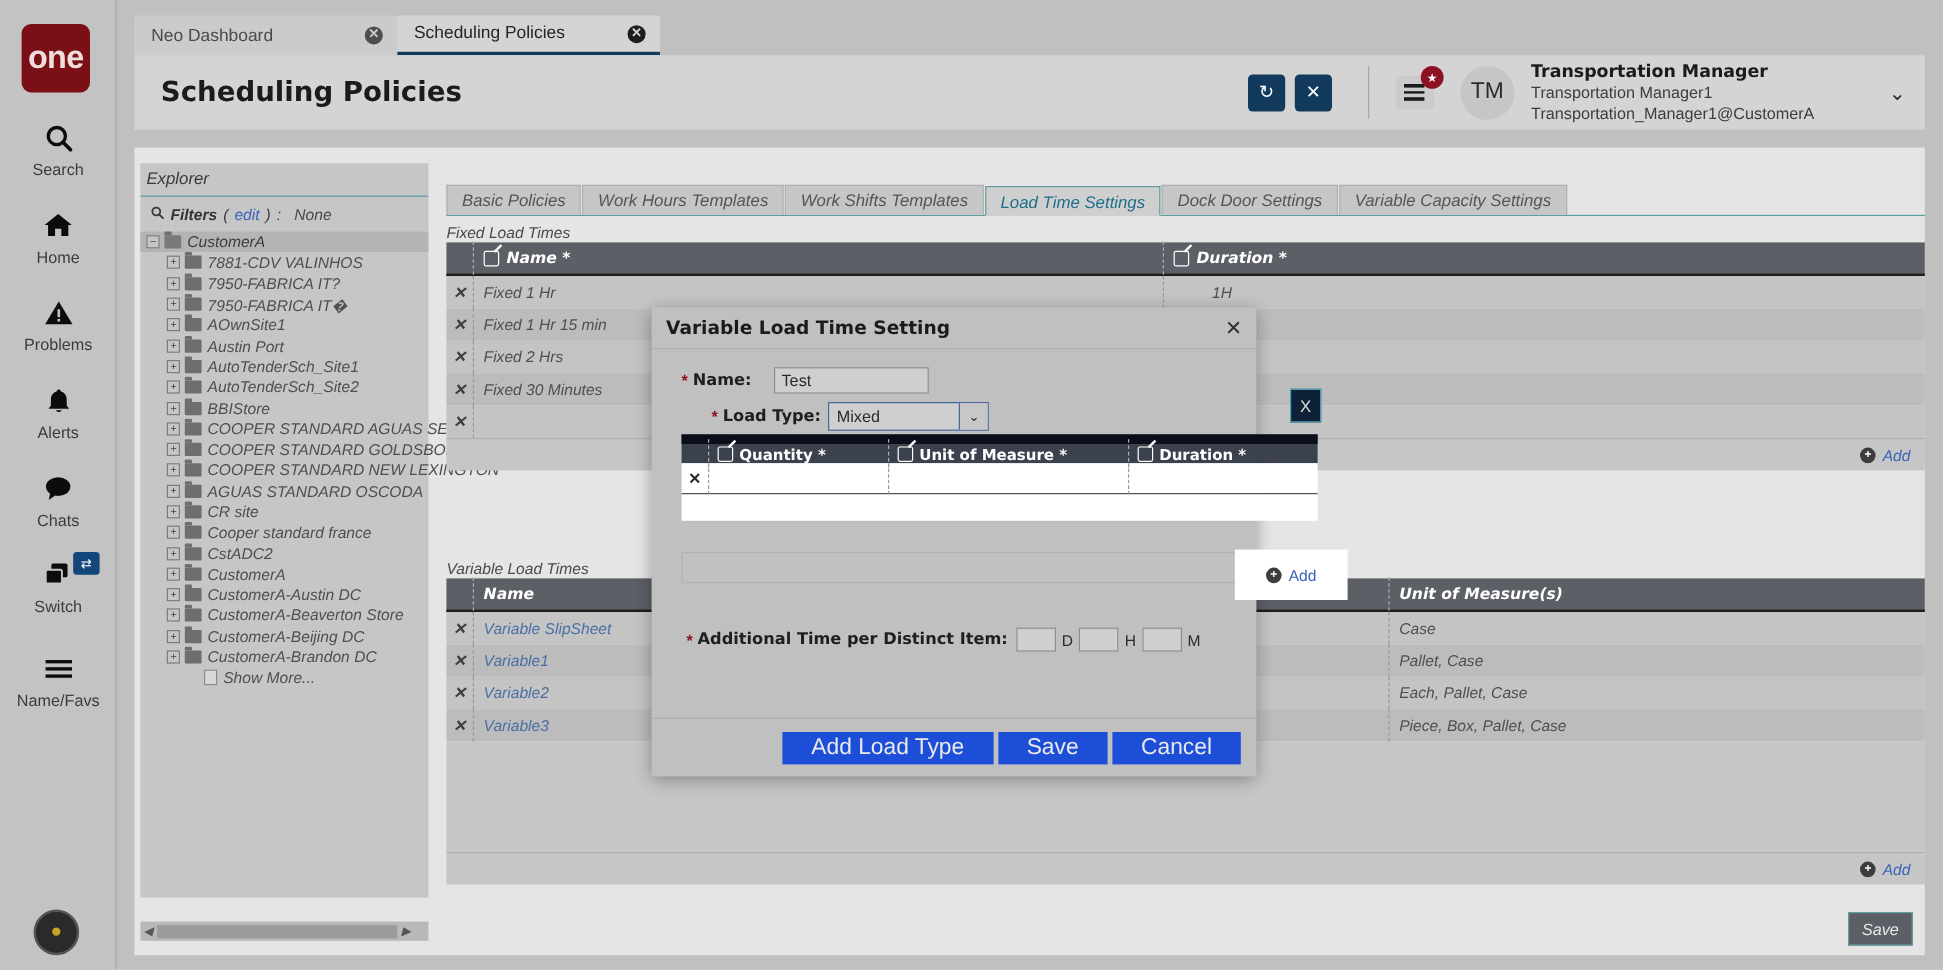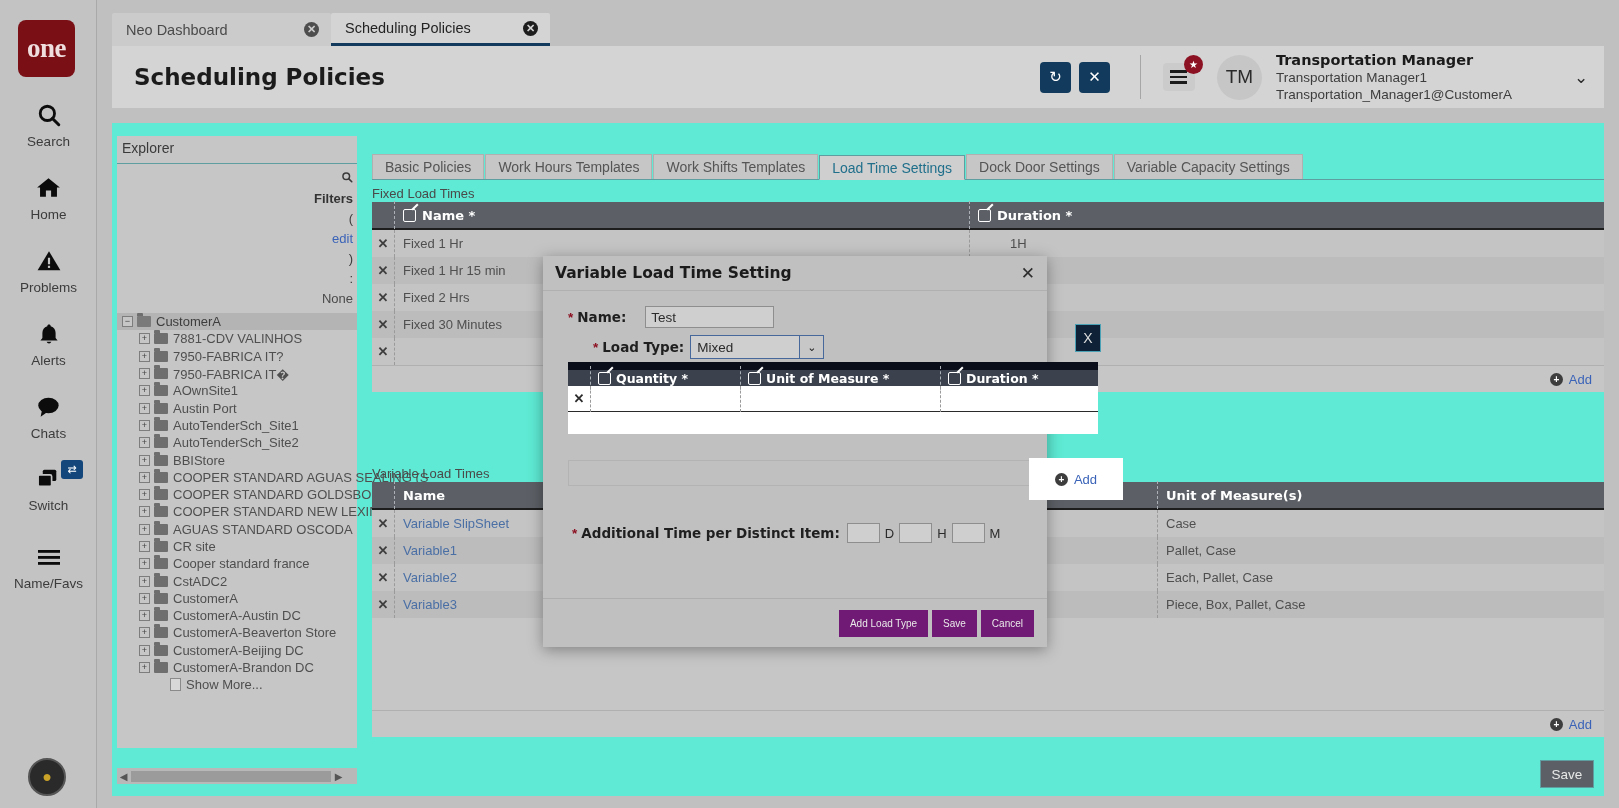--- a/index.html
+++ b/index.html
@@ -20,21 +20,21 @@
     z-index: 5;
   }
   #brand-logo {
     position: absolute; left: 18px; top: 20px;
     width: 57px; height: 57px; border-radius: 8px;
     background: #7a0f16;
     color: #f0dede;
     font-size: 27px; font-weight: 700;
     display: flex; align-items: center; justify-content: center;
     letter-spacing: -0.5px;
-    font-family: Liberation Serif, serif;
+    font-family: Liberation Sans, sans-serif;
   }
   .rail-item {
     position: absolute; left: 0; width: 97px;
     display: flex; flex-direction: column; align-items: center;
     cursor: pointer;
   }
   .rail-icon {
     height: 34px; display: flex; align-items: center; justify-content: center;
     color: #0c0c0c;
   }
@@ -133,35 +133,36 @@
   #user-text .u3 { font-size: 13.5px; color:#3d3d3d; }
   #user-caret {
     width: 34px; height: 34px; margin-left: 52px;
     display:flex;align-items:center;justify-content:center;
     font-size:17px; color:#2b2b2b; cursor:pointer;
   }
 
   
   #content {
     position: absolute; left: 15px; top: 123px; right: 15px; bottom: 12px;
-    background: #5eead4;
+    background: #e5e5e5;
+    font-style: italic;
   }
 
   
   #explorer {
     position: absolute; left: 5px; top: 13px; width: 240px; bottom: 48px;
     background: #c6c6c6;
   }
   #explorer-title {
     font-size: 14px; color: #3a3a3a; padding: 4px 4px 7px 5px;
     border-bottom: 1px solid #5f9ea0;
   }
   #filters-row {
     display:flex; align-items:flex-end; gap:5px;
-    padding: 7px 4px 7px 8px; font-size: 13px; color: #3a3a3a; flex-direction: column;
+    padding: 7px 4px 7px 8px; font-size: 13px; color: #3a3a3a;
   }
   #filters-row .fl-label { font-weight: 700; color:#333; }
   #filters-row .fl-edit { color:#3a63b8; cursor:pointer; }
   #filters-row .fl-val { color:#4a4a4a; margin-left:6px; }
   #tree { font-size: 13px; color: #4a4a4a; }
   .tnode {
     display: flex; align-items: center; height: 17.3px;
     padding-left: 6px; cursor: pointer; white-space: nowrap;
   }
   .tnode.root { background: #b4b4b4; padding-left: 5px; }
@@ -372,22 +373,22 @@
   .tiny-in {
     width:33px; height:20px; background:#cfcfcf; border:1px solid #8e8e8e;
   }
   #modal-foot {
     position:absolute; left:0; right:0; bottom:0; height:49px;
     border-top:1px solid #aeaeae;
     display:flex; align-items:center; justify-content:flex-end;
     padding-right:13px; gap:4px;
   }
   .mbtn {
-    height:27px; padding:0 11px; background:#701a75; color:#e9e9e9;
-    font-size:10px; display:flex;align-items:center;justify-content:center;
+    height:27px; padding:0 24px; background:#1d4ed8; color:#e9e9e9;
+    font-size:19px; display:flex;align-items:center;justify-content:center;
     cursor:pointer; border:none;
     font-family:"Liberation Sans",sans-serif;
   }
 </style>
 </head>
 <body>
 
 <div id="left-rail">
   <div id="brand-logo">one</div>
 

